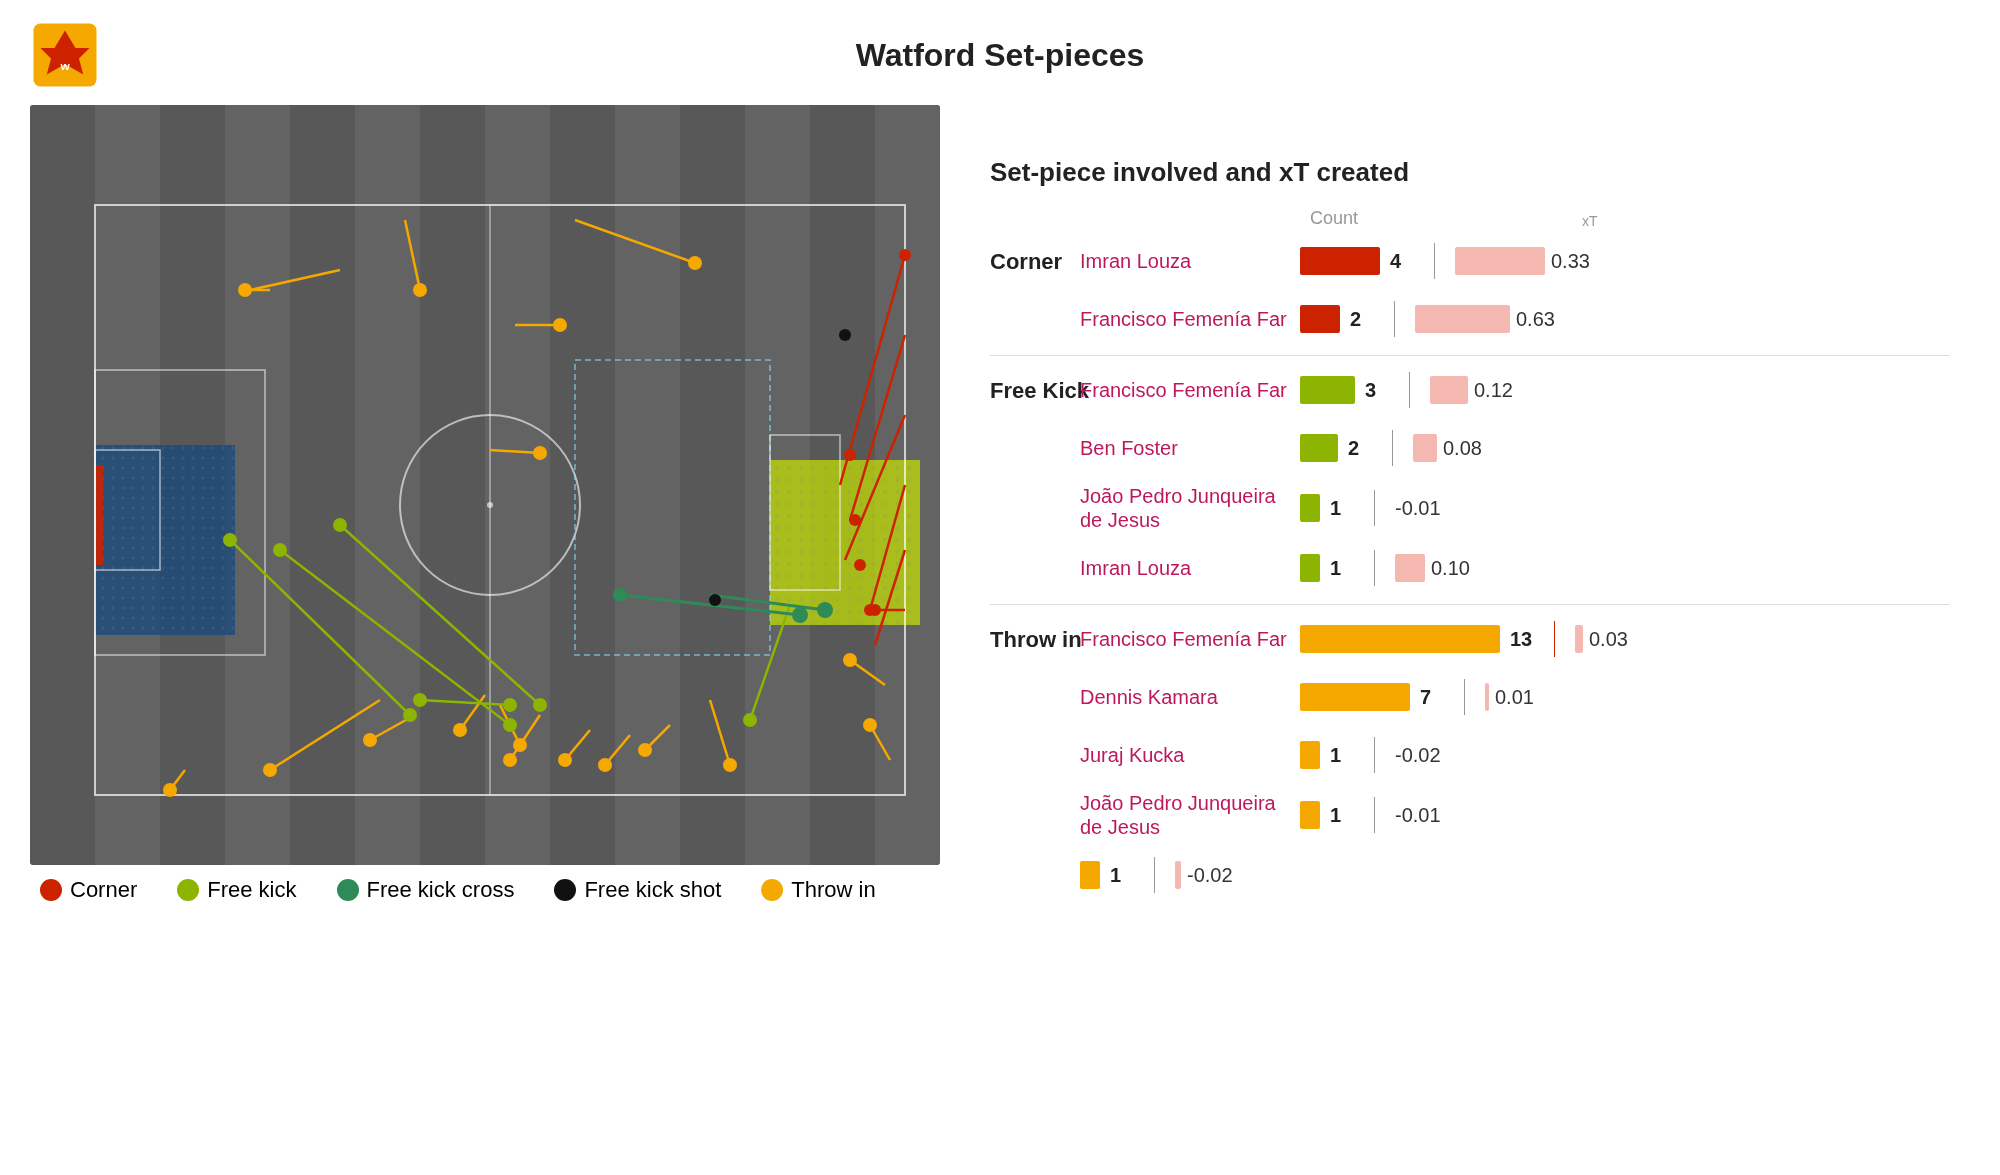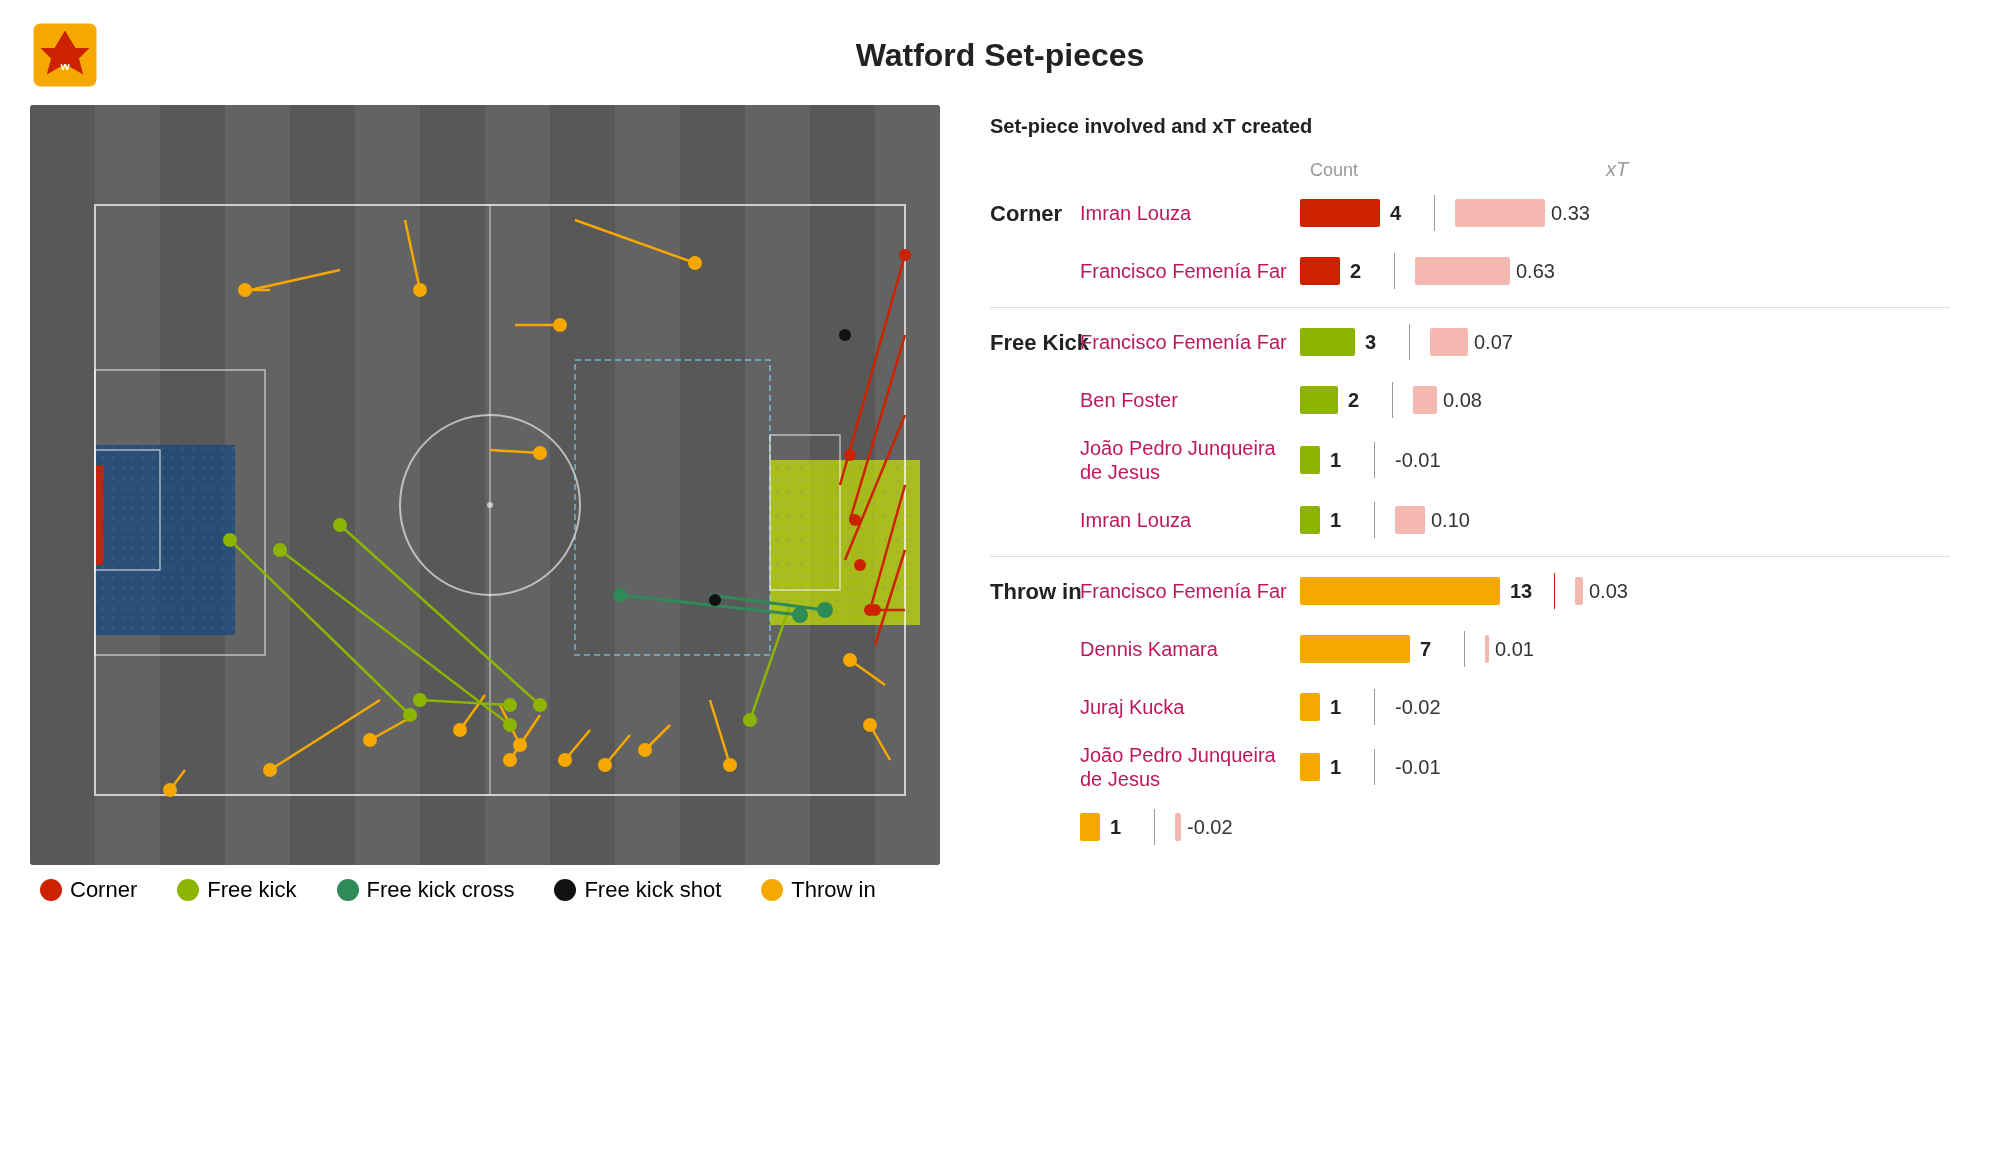--- a/index.html
+++ b/index.html
@@ -80,24 +80,25 @@
       border-radius: 50%;
       flex-shrink: 0;
     }
 
     
     #stats-panel {
       flex: 1;
       padding: 10px 20px;
     }
     #stats-title {
-      font-size: 20px;
+      font-size: 26px;
       font-weight: bold;
       color: #222;
       margin-bottom: 20px;
+      margin-top: 42px;
     }
 
     .section-label {
       font-size: 22px;
       font-weight: bold;
       color: #222;
       white-space: nowrap;
     }
 
     .stat-row {
@@ -360,21 +361,21 @@
         </div>
       </div>
     </div>
 
     <div id="stats-panel">
       <div id="stats-title">Set-piece involved and xT created</div>
 
       <div style="display:flex; margin-bottom:10px; padding-left: 90px; align-items: flex-end;">
         <div style="width:220px;"></div>
         <div style="font-size:18px; color:#999; margin-left:10px; width:260px;">Count</div>
-        <div style="font-size:20px; color:#999; margin-left:36px;font-style:italic;">xT</div>
+        <div style="font-size:14px; color:#999; margin-left:12px;">xT</div>
       </div>
 
       <div class="stat-row">
         <div class="stat-section-col">
           <span class="section-label">Corner</span>
         </div>
         <div class="stat-name">Imran Louza</div>
         <div class="stat-bar-left">
           <div style="width:80px; height:28px; background:#cc2200; border-radius:2px;"></div>
           <span class="count-label">4</span>
@@ -407,21 +408,21 @@
           <span class="section-label">Free Kick</span>
         </div>
         <div class="stat-name">Francisco Femenía Far</div>
         <div class="stat-bar-left">
           <div style="width:55px; height:28px; background:#8cb400; border-radius:2px;"></div>
           <span class="count-label">3</span>
         </div>
         <div class="divider-line"></div>
         <div class="xt-bar-container">
           <div style="width:38px; height:28px; background:#f5b8b0; border-radius:2px;"></div>
-          <span class="xt-value">0.07</span>
+          <span class="xt-value">0.12</span>
         </div>
       </div>
 
       <div class="stat-row">
         <div class="stat-section-col"></div>
         <div class="stat-name">Ben Foster</div>
         <div class="stat-bar-left">
           <div style="width:38px; height:28px; background:#8cb400; border-radius:2px;"></div>
           <span class="count-label">2</span>
         </div>

